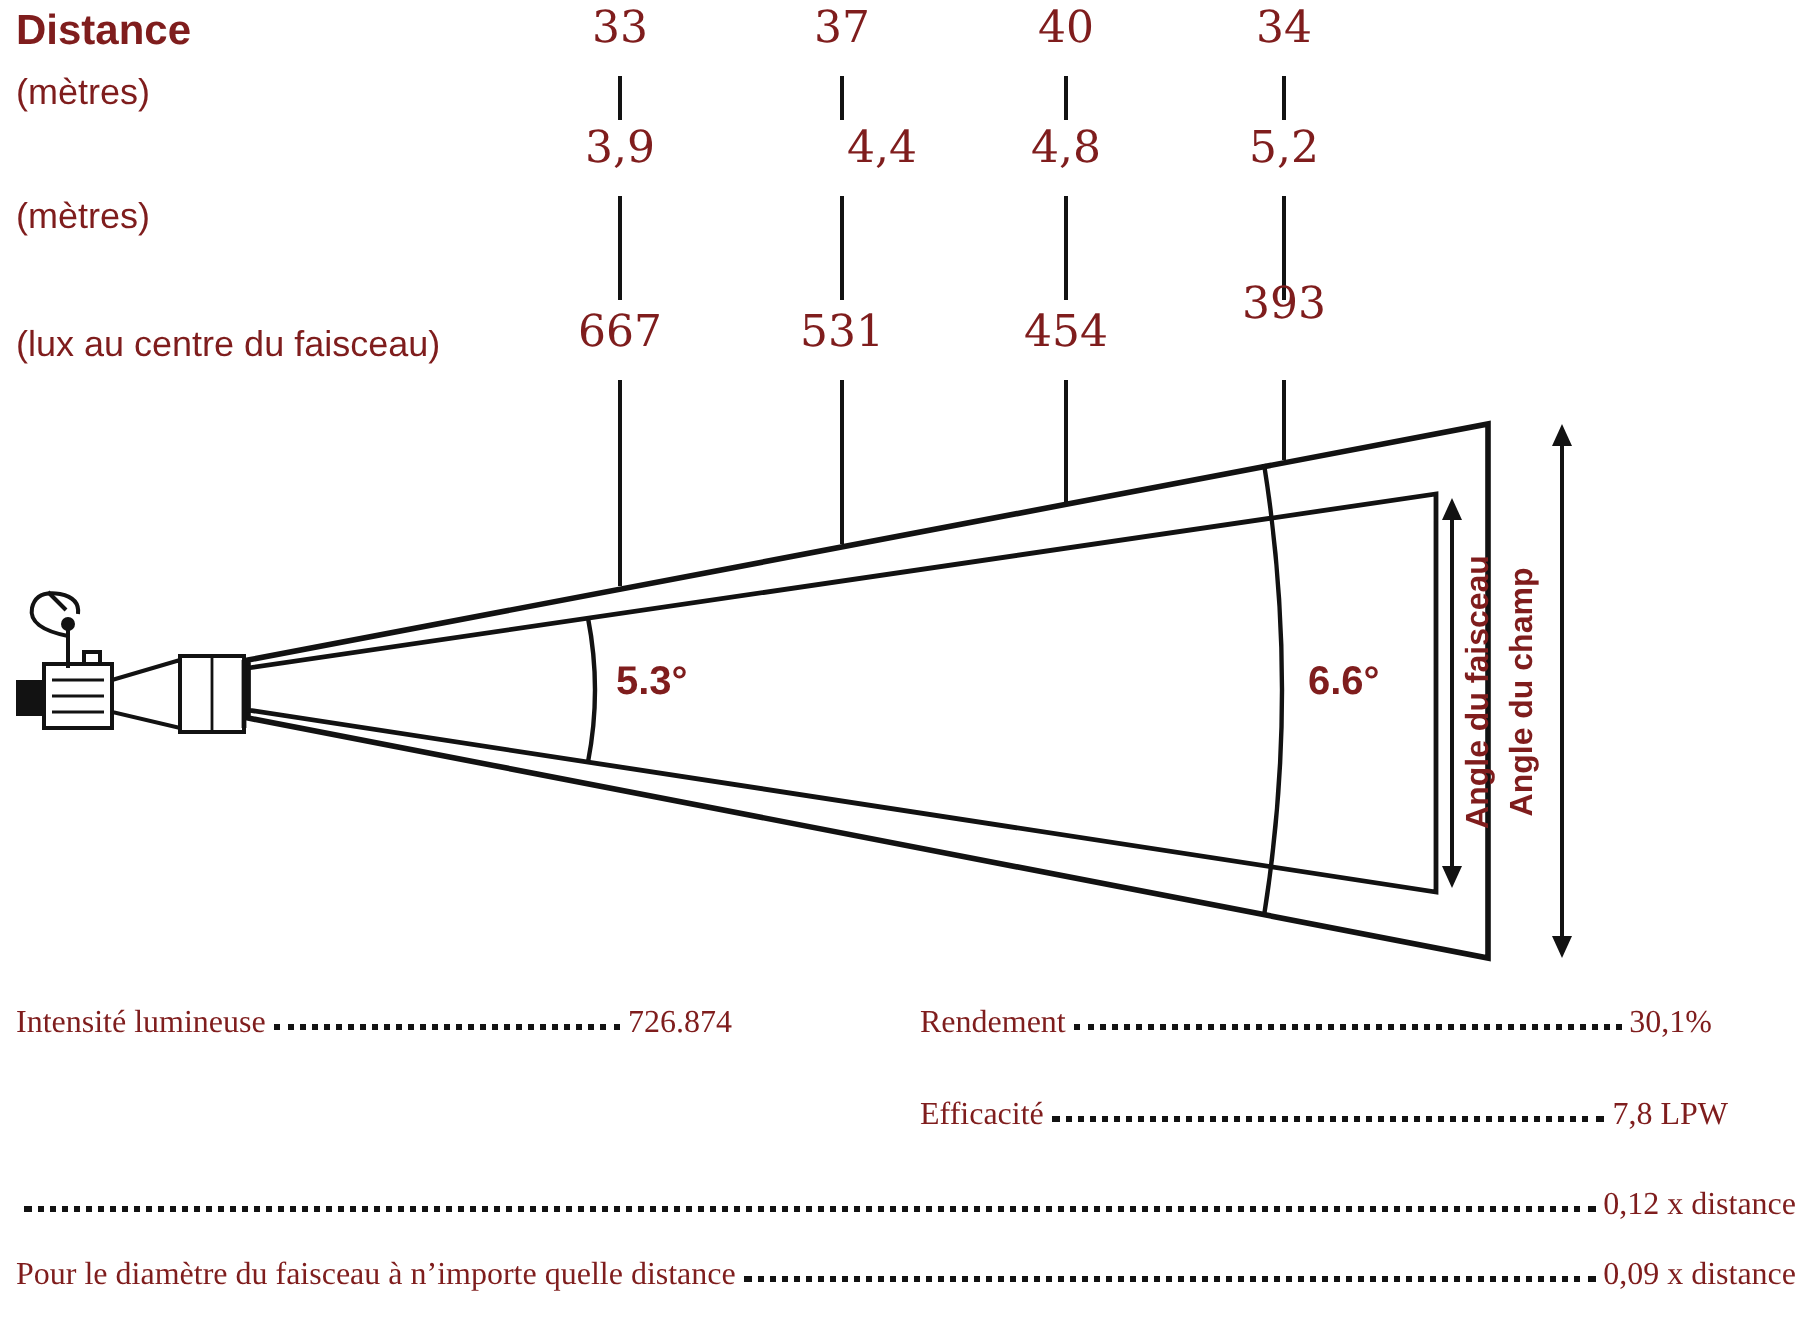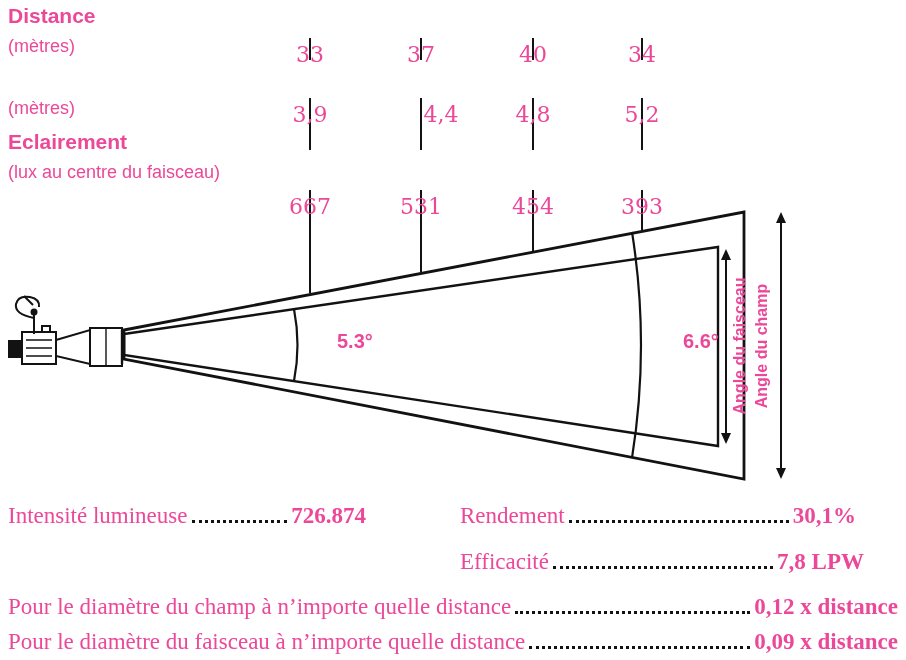--- a/index.html
+++ b/index.html
@@ -1,43 +1,43 @@
 <!DOCTYPE html>
 <html><head>
 <meta charset="utf-8">
 <style>
   html,body{margin:0;padding:0;background:#fff;}
   .canvas{
     position:relative;width:906px;height:660px;background:#ffffff;
-    font-family:"Liberation Sans",sans-serif;color:#ec4899;overflow:hidden;
+    font-family:"Liberation Sans",sans-serif;color:#7f1d1d;overflow:hidden;
   }
   svg.layer{position:absolute;left:0;top:0;}
   .h-label{position:absolute;font-weight:bold;font-size:21px;white-space:nowrap;}
   .h-sub{position:absolute;font-size:18px;white-space:nowrap;}
   .num{
     position:absolute;transform:translateX(-50%);
-    font-family:"DejaVu Serif",serif;font-size:22px;white-space:nowrap;margin-top:40px;
+    font-family:"DejaVu Serif",serif;font-size:22px;white-space:nowrap;
   }
   .angle{
     position:absolute;font-family:"Liberation Sans",sans-serif;
-    font-weight:bold;font-size:20px;white-space:nowrap;margin-left:29px;
+    font-weight:bold;font-size:20px;white-space:nowrap;
   }
   .vlabel{
     position:absolute;font-weight:bold;font-size:16px;white-space:nowrap;
     transform:translate(-50%,-50%) rotate(-90deg);
   }
   .stat{
     position:absolute;display:flex;align-items:flex-start;
-    font-family:"Liberation Serif",serif;font-size:23px;white-space:nowrap;
+    font-family:"Liberation Serif",serif;font-size:16px;white-space:nowrap;
   }
   .stat .leader{
     flex:1 1 auto;min-width:20px;border-bottom:3px dotted #121212;
     align-self:flex-end;margin:0 4px 6px 4px;
   }
-  .stat .s-value{white-space:nowrap;font-weight:bold;}
+  .stat .s-value{white-space:nowrap;}
 </style>
 </head>
 <body>
 
 <div class="canvas">
 
   <svg class="layer" width="906" height="660" viewBox="0 0 906 660">
 
     <path d="M310 38 V60 M310 98 V150 M310 190 V293" stroke="#121212" stroke-width="2" fill="none"></path>
     <path d="M421 38 V60 M421 98 V150 M421 190 V272" stroke="#121212" stroke-width="2" fill="none"></path>
@@ -75,37 +75,36 @@
       <path d="M56 340 L90 330 L90 364 L56 356 Z"></path>
       <rect x="90" y="328" width="32" height="38"></rect>
       <line x1="106" y1="328" x2="106" y2="366" stroke-width="1.4"></line>
       <line x1="122" y1="330" x2="122" y2="364" stroke-width="2.4"></line>
     </g>
   </svg>
 
   <div class="h-label" style="left:8px;top:4px">Distance</div>
   <div class="h-sub" style="left:8px;top:36px">(mètres)</div>
   <div class="h-sub" style="left:8px;top:98px">(mètres)</div>
-  <div class="h-label" style="left:8px;top:130px">Eclairement</div>
   <div class="h-sub" style="left:8px;top:162px">(lux au centre du faisceau)</div>
 
   <span class="num" style="left:310px;top:2px">33</span>
   <span class="num" style="left:421px;top:2px">37</span>
   <span class="num" style="left:533px;top:2px">40</span>
   <span class="num" style="left:642px;top:2px">34</span>
 
   <span class="num" style="left:310px;top:62px">3,9</span>
   <span class="num" style="left:441px;top:62px">4,4</span>
   <span class="num" style="left:533px;top:62px">4,8</span>
   <span class="num" style="left:642px;top:62px">5,2</span>
 
   <span class="num" style="left:310px;top:154px">667</span>
   <span class="num" style="left:421px;top:154px">531</span>
   <span class="num" style="left:533px;top:154px">454</span>
-  <span class="num" style="left:642px;top:154px">393</span>
+  <span class="num" style="left:642px;top:140px">393</span>
 
   <span class="angle" style="left:308px;top:330px">5.3°</span>
   <span class="angle" style="left:654px;top:330px">6.6°</span>
 
   <span class="vlabel" style="left:740px;top:346px">Angle du faisceau</span>
   <span class="vlabel" style="left:762px;top:346px">Angle du champ</span>
 
   <div class="stat" style="left:8px;top:503px;width:358px">
     <span>Intensité lumineuse</span>
     <span class="leader"></span>
@@ -115,21 +114,20 @@
     <span>Rendement</span>
     <span class="leader"></span>
     <span class="s-value">30,1%</span>
   </div>
   <div class="stat" style="left:460px;top:549px;width:404px">
     <span>Efficacité</span>
     <span class="leader"></span>
     <span class="s-value">7,8 LPW</span>
   </div>
   <div class="stat" style="left:8px;top:594px;width:890px">
-    <span>Pour le diamètre du champ à n’importe quelle distance</span>
     <span class="leader"></span>
     <span class="s-value">0,12 x distance</span>
   </div>
   <div class="stat" style="left:8px;top:629px;width:890px">
     <span>Pour le diamètre du faisceau à n’importe quelle distance</span>
     <span class="leader"></span>
     <span class="s-value">0,09 x distance</span>
   </div>
 
 </div>

